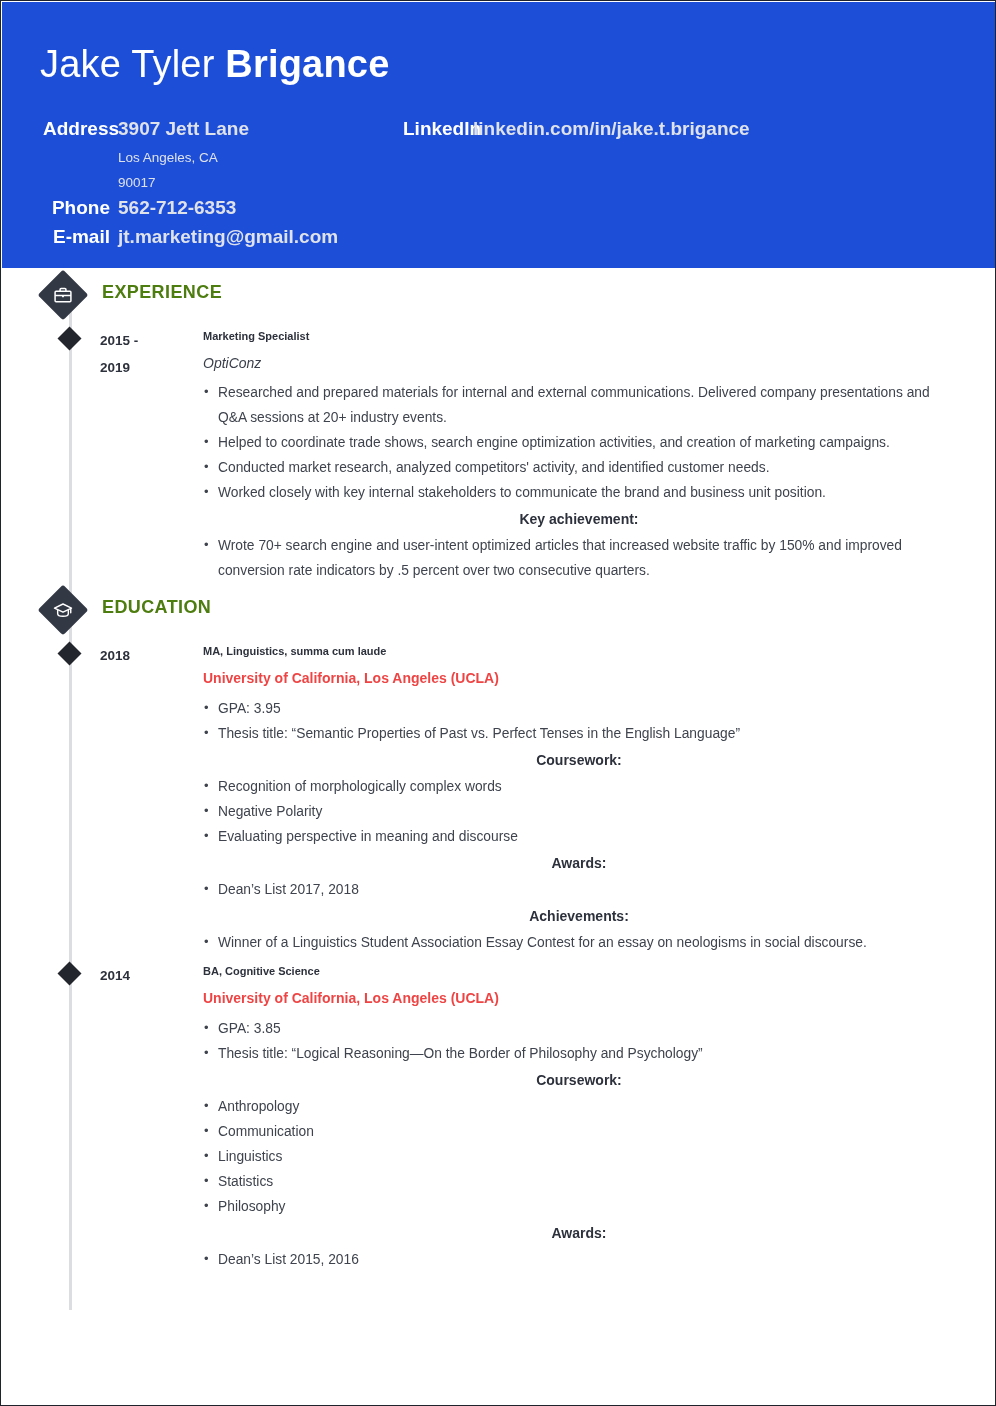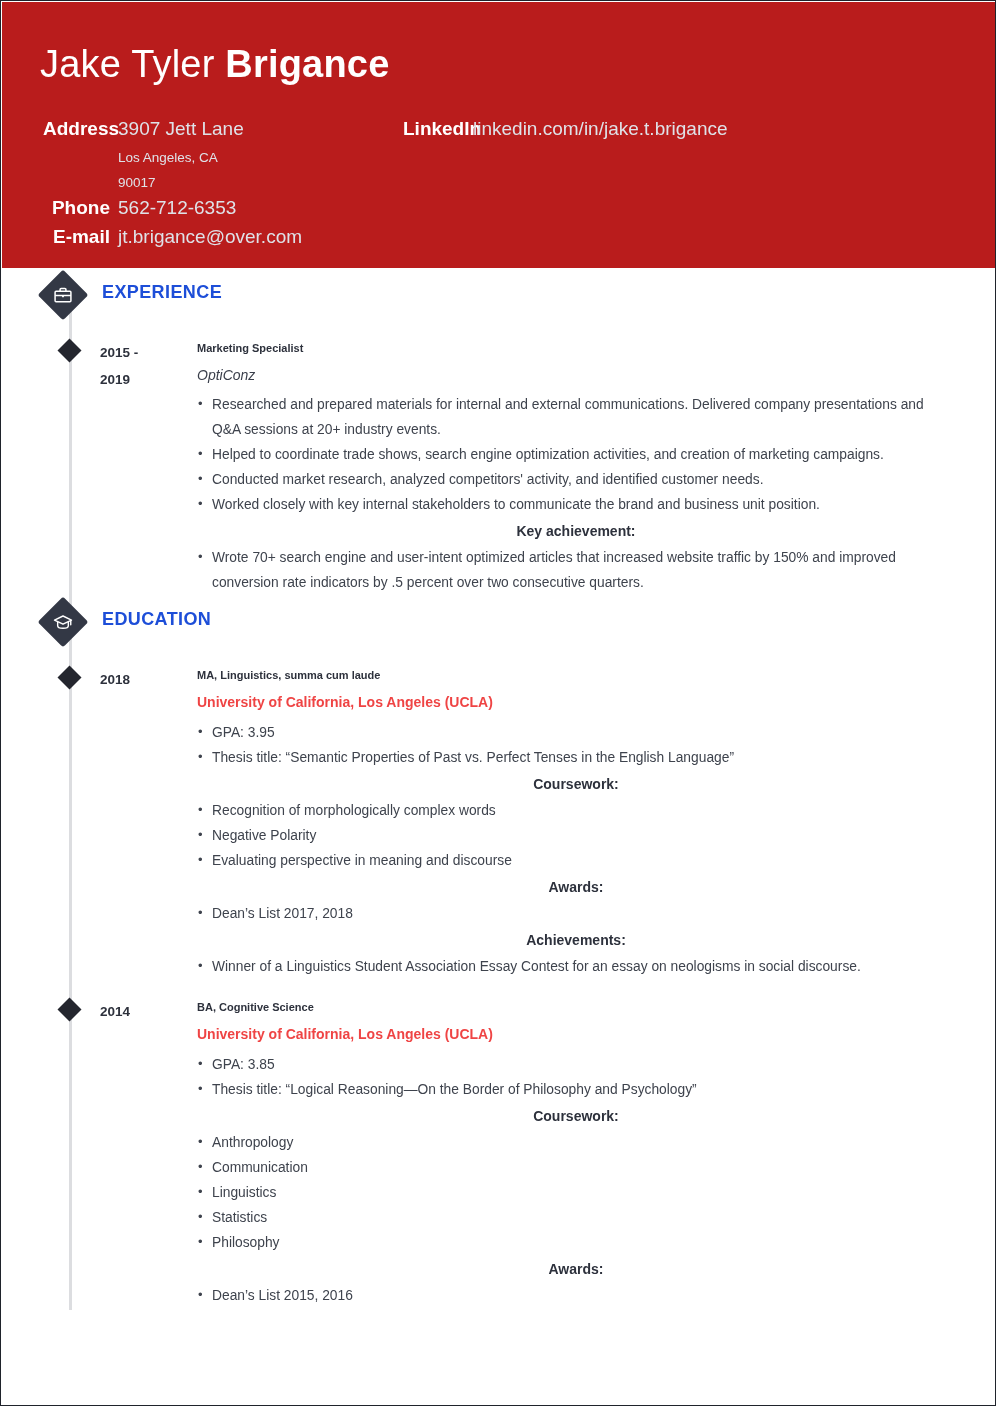--- a/index.html
+++ b/index.html
@@ -21,21 +21,21 @@
     overflow: hidden;
   }
 
   
   .header {
     position: absolute;
     left: 1px;
     top: 1px;
     width: 994px;
     height: 266px;
-    background: #b91c1c;
+    background: #1d4ed8;
     box-sizing: border-box;
   }
   .name {
     position: absolute;
     left: 38px;
     top: 39px;
     font-size: 38px;
     line-height: 46px;
     color: #ffffff;
     font-weight: 400;
@@ -70,21 +70,21 @@
     font-weight: 700;
     color: #ffffff;
     text-align: right;
     white-space: nowrap;
   }
   .left-label { width: 67px; }
   .right-label { width: 62px; margin-left: 32px; }
   .contact-value {
     padding-left: 8px;
     color: #dfe2e8;
-    font-weight: 400;
+    font-weight: 700;
   }
   .addr-extra {
     margin-left: 75px;
     font-size: 13.5px;
     line-height: 25px;
     color: #dfe2e8;
   }
 
   
   .body-area {
@@ -131,29 +131,29 @@
     align-items: center;
     justify-content: center;
   }
   .diamond-icon svg { display: block; }
   .section-title {
     position: absolute;
     left: 101px;
     top: 14px;
     font-size: 18px;
     font-weight: 700;
-    color: #1d4ed8;
+    color: #4d7c0f;
     letter-spacing: 0.4px;
   }
 
   
   .entry {
     position: relative;
-    padding-left: 0;
-    margin-top: 16px;
+    padding-left: 6px;
+    margin-top: 4px;
   }
   .diamond-small {
     position: absolute;
     left: 60px;
     top: 6px;
     width: 17px;
     height: 17px;
     background: #24262e;
     transform: rotate(45deg);
     z-index: 3;
@@ -238,21 +238,21 @@
           <span class="contact-value">3907 Jett Lane</span>
         </div>
         <div class="addr-extra">Los Angeles, CA</div>
         <div class="addr-extra">90017</div>
         <div class="contact-row">
           <span class="contact-label left-label">Phone</span>
           <span class="contact-value">562-712-6353</span>
         </div>
         <div class="contact-row">
           <span class="contact-label left-label">E-mail</span>
-          <span class="contact-value">jt.brigance@over.com</span>
+          <span class="contact-value">jt.marketing@gmail.com</span>
         </div>
       </div>
     <div class="contact-col-right">
         <div class="contact-row">
           <span class="contact-label right-label">LinkedIn</span>
           <span class="contact-value">linkedin.com/in/jake.t.brigance</span>
         </div>
       </div>
   </div>
 

